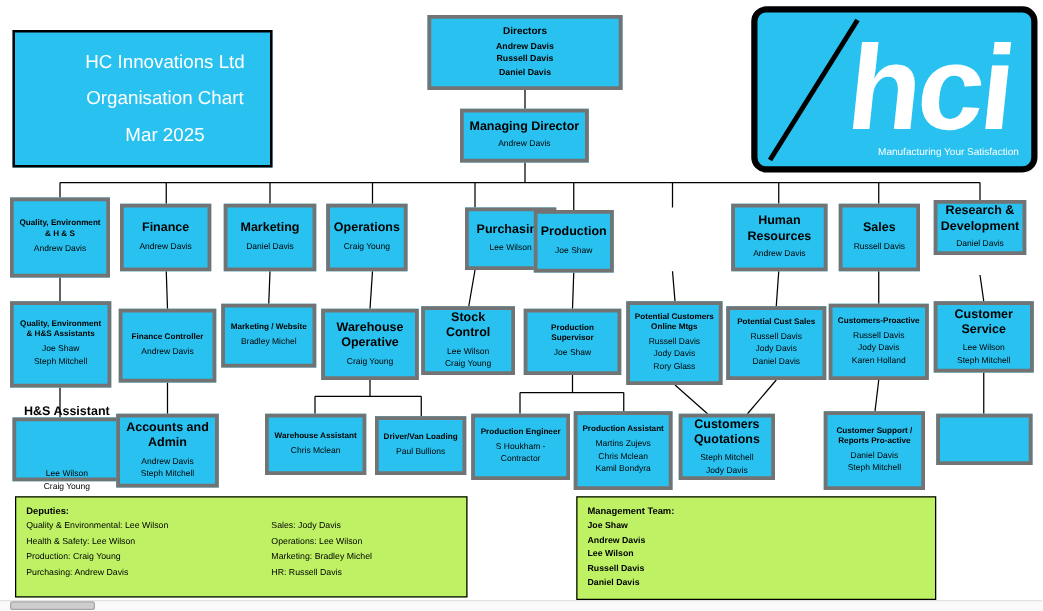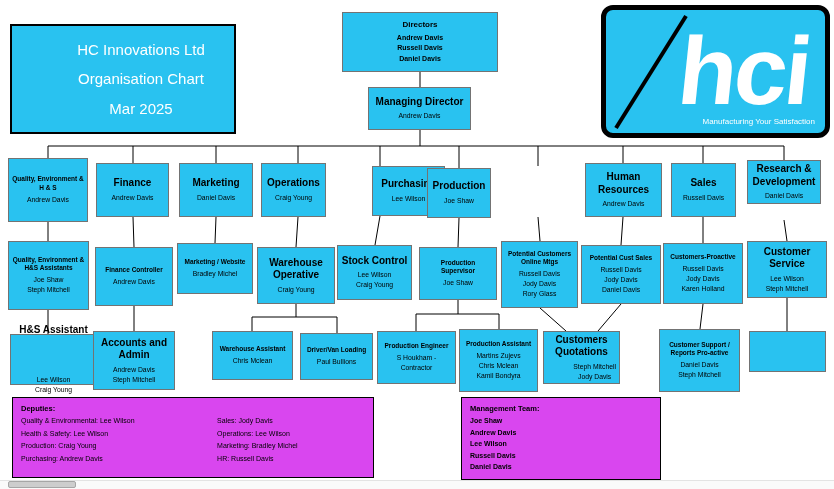--- a/index.html
+++ b/index.html
@@ -1,39 +1,39 @@
 <!DOCTYPE html>
 <html><head>
 <meta charset="utf-8">
 <style>
   html,body{margin:0;padding:0;background:#fff;}
   .stage{position:relative;width:834px;height:489px;background:#ffffff;overflow:hidden;
          font-family:"Liberation Sans",sans-serif;color:#000;}
   svg.connectors{position:absolute;left:0;top:0;z-index:0;}
-  .box{position:absolute;z-index:1;background:#29c2f0;border:1px solid #737373;box-sizing:border-box;
+  .box{position:absolute;z-index:1;background:#29c2f0;border:3px solid #737373;box-sizing:border-box;
        display:flex;flex-direction:column;align-items:center;justify-content:center;
        text-align:center;padding:2px 3px;}
   .box .bt{font-size:10px;font-weight:bold;line-height:1.25;white-space:pre-line;}
   .box.st .bt{font-size:6.5px;}
   .box .bn{font-size:6.8px;line-height:1.45;white-space:pre-line;margin-top:3px;}
   .box.bold-names .bn{font-weight:bold;font-size:7px;}
   .directors .bt{font-size:8px;}
 
   .title-box{position:absolute;z-index:1;background:#29c2f0;border:2px solid #000;box-sizing:border-box;
        display:flex;align-items:center;justify-content:center;text-align:center;}
   .title-box .tl{color:#fff;font-size:15px;line-height:1.95;white-space:pre-line;}
 
   .logo{position:absolute;z-index:1;background:#29c2f0;border:5px solid #000;border-radius:12px;
        box-sizing:border-box;display:flex;align-items:center;justify-content:flex-end;padding-right:16px;}
   .logo .hci{font-size:96px;font-weight:bold;color:#fff;line-height:0.9;letter-spacing:-3px;
        transform:skewX(-6deg);position:relative;z-index:2;}
   .logo .diag{position:absolute;left:0;top:0;z-index:1;}
   .logo .tagline{position:absolute;right:10px;bottom:7px;color:#fff;font-size:8px;z-index:2;}
 
-  .panel{position:absolute;z-index:1;background:#d946ef;border:1px solid #000;box-sizing:border-box;
+  .panel{position:absolute;z-index:1;background:#bef264;border:1px solid #000;box-sizing:border-box;
        padding:6px 8px;text-align:left;}
   .panel .pt{font-weight:bold;font-size:7.5px;margin-bottom:2px;}
   .dep-cols{display:flex;}
   .dep-col{white-space:pre-line;font-size:7px;line-height:1.8;}
   .dep-col.left{width:57%;}
   .mt-names{white-space:pre-line;font-size:7px;font-weight:bold;line-height:1.65;}
 
   .scroll-strip{position:absolute;left:0;right:0;bottom:0;height:8px;background:#fafafa;
        border-top:1px solid #e3e3e3;z-index:3;}
   .scroll-thumb{position:absolute;left:8px;bottom:1px;width:66px;height:5px;background:#cdcdcd;
@@ -81,21 +81,21 @@
       <line x1="416" y1="314" x2="499" y2="314"></line>
       <line x1="416" y1="314" x2="416" y2="331"></line>
       <line x1="499" y1="314" x2="499" y2="329"></line>
       <line x1="540" y1="308" x2="566" y2="331"></line>
       <line x1="621" y1="304" x2="598" y2="331"></line>
       <line x1="703" y1="304" x2="700" y2="329"></line>
       <line x1="787" y1="298" x2="787" y2="331"></line>
     </g>
   </svg>
 
-  <div class="title-box" style="left:10px;top:24px;width:226px;height:110px;padding-left:36px;">
+  <div class="title-box" style="left:10px;top:24px;width:208px;height:110px;padding-left:36px;">
     <div class="tl">HC Innovations Ltd
 Organisation Chart
 Mar 2025</div>
   </div>
 
   <div class="logo" style="left:601px;top:5px;width:229px;height:133px;">
     <svg class="diag" width="219" height="123" viewBox="0 0 219 123">
       <line x1="10" y1="118" x2="80" y2="6" stroke="#000" stroke-width="4"></line>
     </svg>
     <div class="hci">hci</div>
@@ -223,21 +223,21 @@
     <div class="bt">Production Engineer</div>
     <div class="bn">S Houkham -
 Contractor</div>
   </div>
   <div class="box st" style="left:459px;top:329px;width:79px;height:63px;">
     <div class="bt">Production Assistant</div>
     <div class="bn">Martins Zujevs
 Chris Mclean
 Kamil Bondyra</div>
   </div>
-  <div class="box" style="left:543px;top:331px;width:77px;height:53px;align-items:flex-end;">
+  <div class="box" style="left:543px;top:331px;width:77px;height:53px;">
     <div class="bt">Customers Quotations</div>
     <div class="bn">Steph Mitchell
 Jody Davis</div>
   </div>
   <div class="box st" style="left:659px;top:329px;width:81px;height:63px;">
     <div class="bt">Customer Support /
 Reports Pro-active</div>
     <div class="bn">Daniel Davis
 Steph Mitchell</div>
   </div>
@@ -252,21 +252,21 @@
 Health &amp; Safety: Lee Wilson
 Production: Craig Young
 Purchasing: Andrew Davis</div>
       <div class="dep-col">Sales: Jody Davis
 Operations: Lee Wilson
 Marketing: Bradley Michel
 HR: Russell Davis</div>
     </div>
   </div>
 
-  <div class="panel" style="left:461px;top:397px;width:200px;height:83px;">
+  <div class="panel" style="left:461px;top:397px;width:288px;height:83px;">
     <div class="pt">Management Team:</div>
     <div class="mt-names">Joe Shaw
 Andrew Davis
 Lee Wilson
 Russell Davis
 Daniel Davis</div>
   </div>
 
   <div class="scroll-strip">
     <div class="scroll-thumb"></div>

